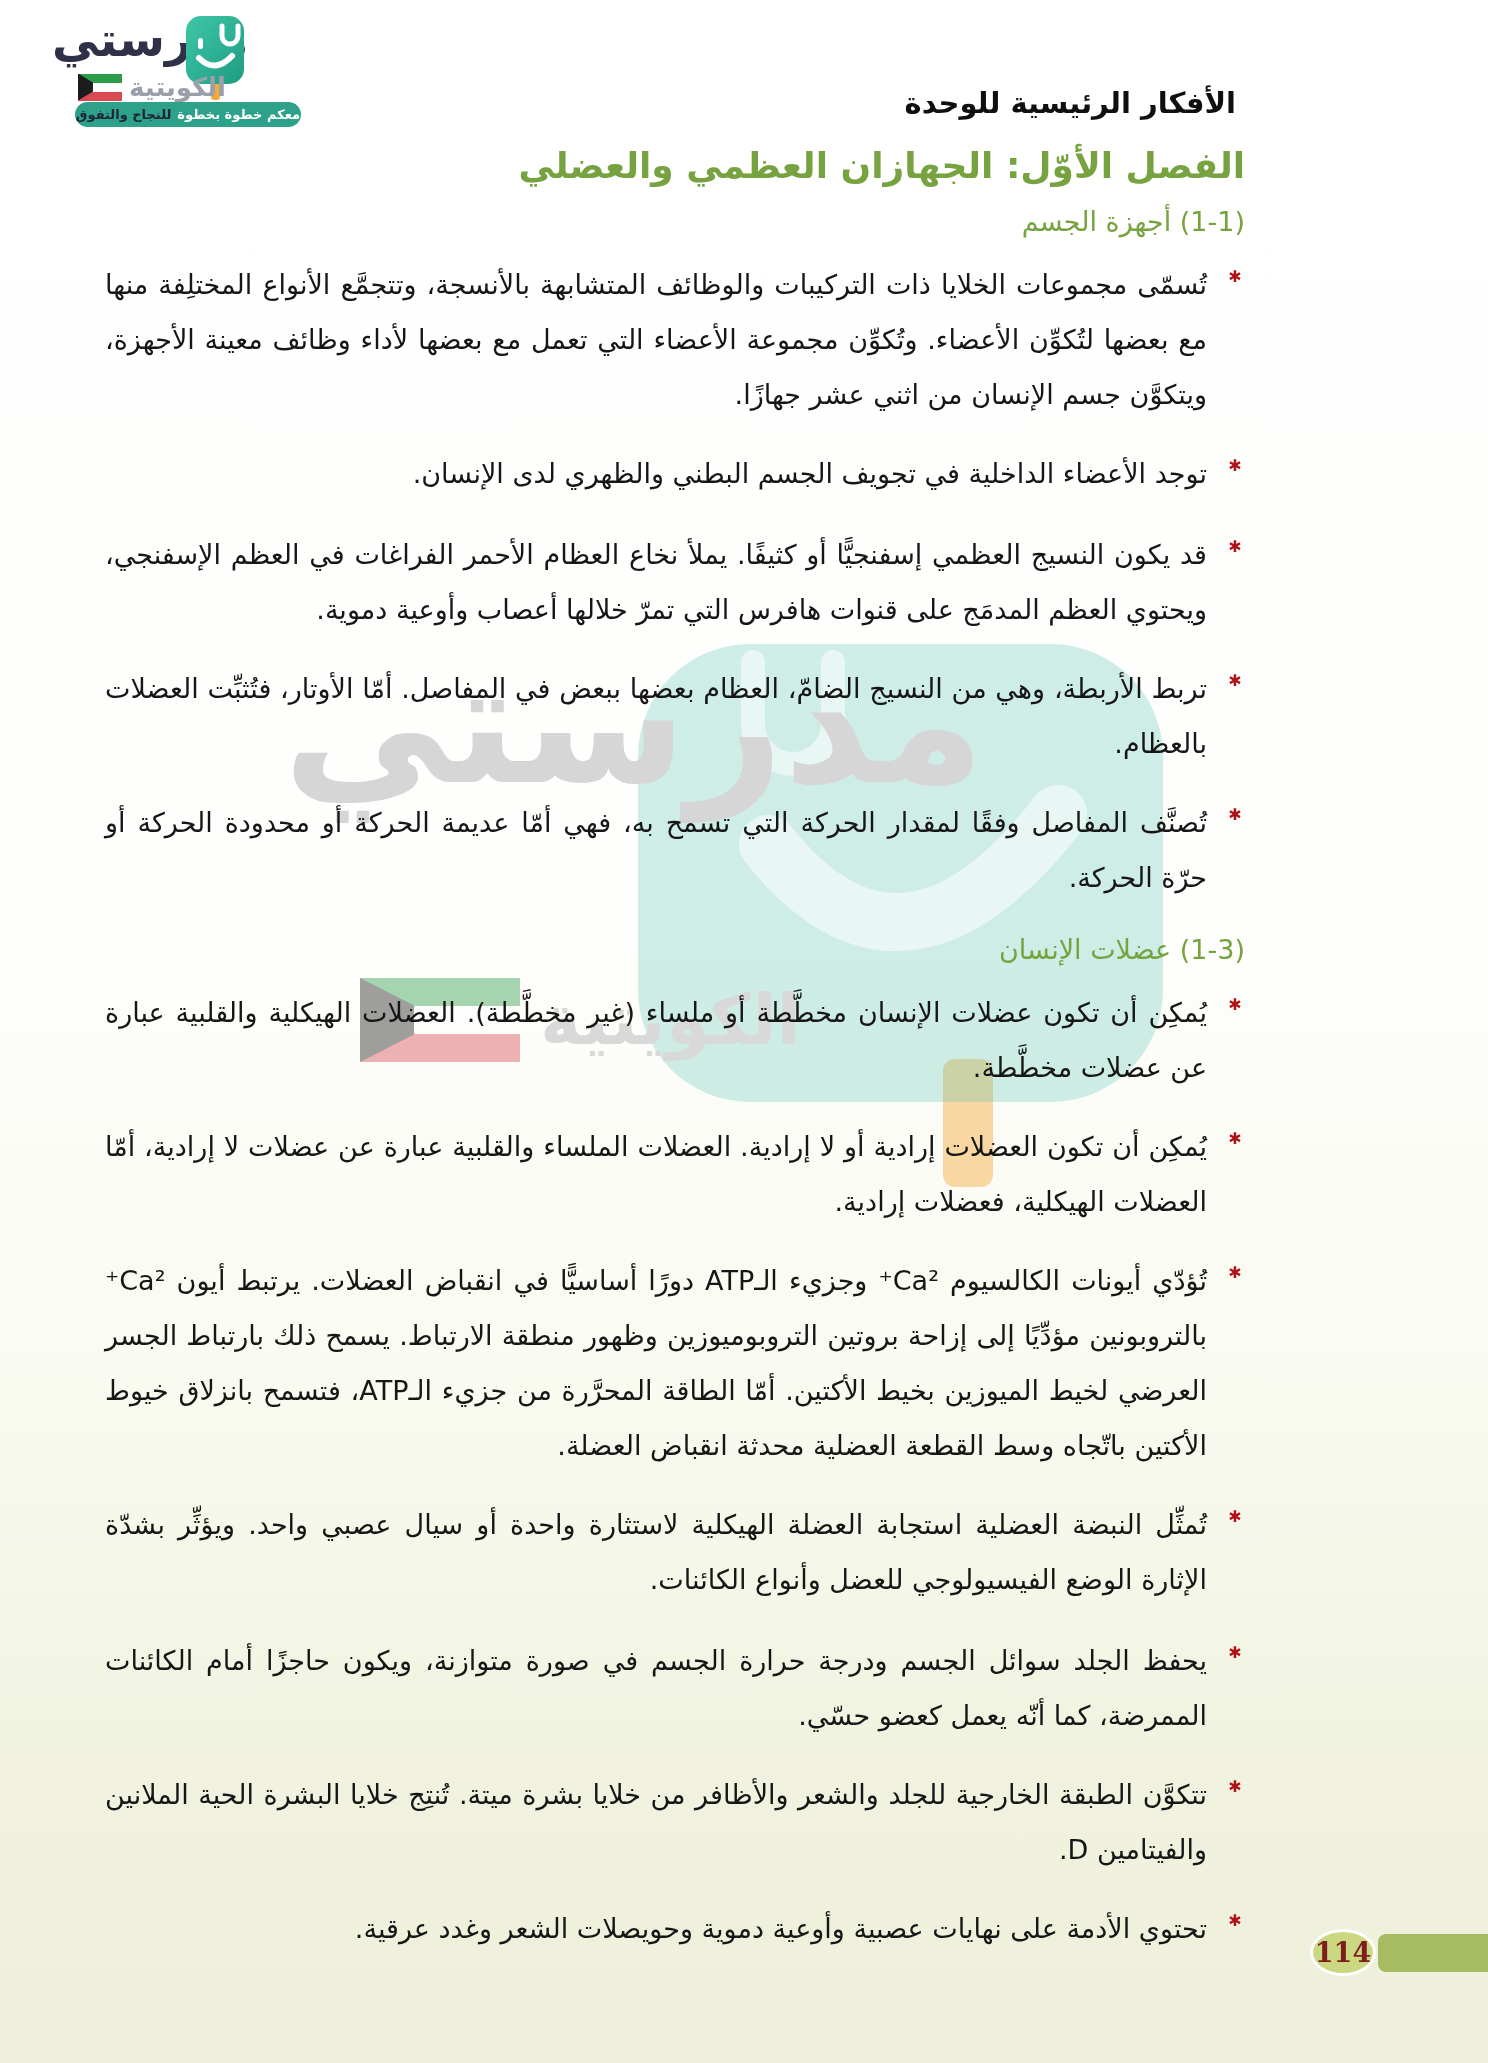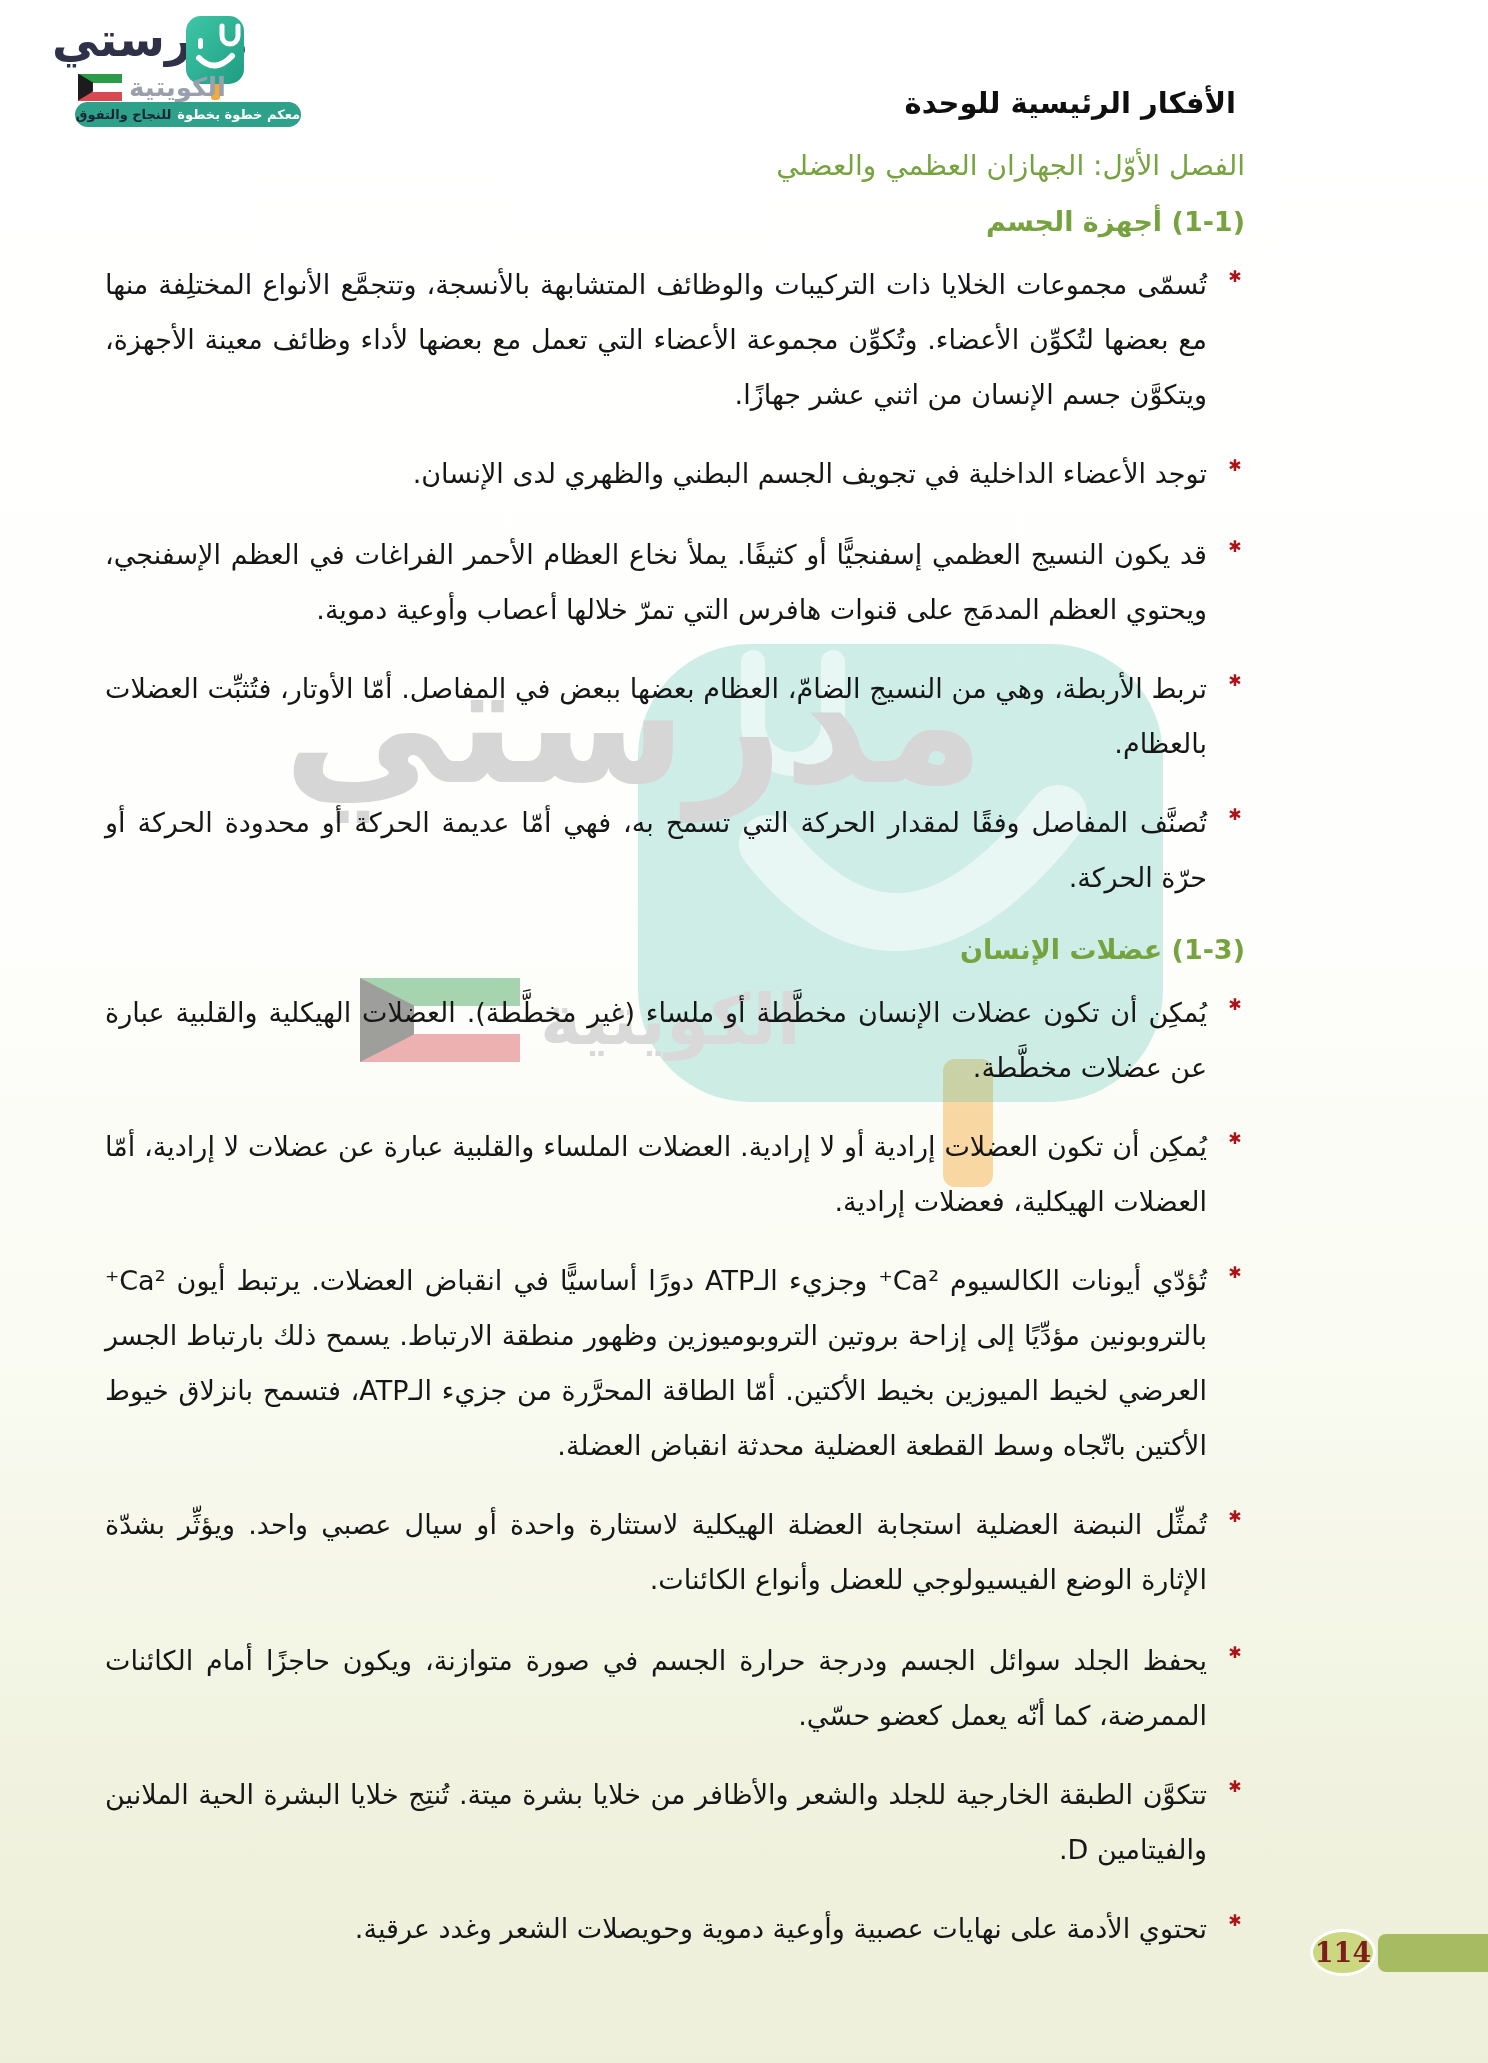--- a/index.html
+++ b/index.html
@@ -33,23 +33,23 @@
   .logo-sub{font-size:26px;color:#9aa0ab;font-weight:bold;}
   .logo-icon{position:absolute;left:148px;top:0;width:64px;height:92px;}
   .logo-badge{position:absolute;top:88px;left:39px;width:226px;height:25px;background:#2da189;border-radius:13px;
     display:flex;align-items:center;justify-content:center;gap:6px;direction:rtl;}
   .badge-step{font-size:13px;color:#ffffff;font-weight:bold;white-space:nowrap;}
   .badge-success{font-size:13px;color:#1e2335;font-weight:bold;white-space:nowrap;}
 
   
   .content{position:absolute;top:74px;right:243px;width:1148px;z-index:2;direction:rtl;text-align:right;color:#161616;}
   .doc-title{font-size:29px;line-height:40px;font-weight:bold;margin:9px;color:#0f0f0f;}
-  .chapter{font-size:28px;line-height:38px;font-weight:normal;margin:24px 0 0;color:#76a23f;}
+  .chapter{font-size:36px;line-height:38px;font-weight:bold;margin:24px 0 0;color:#76a23f;}
   .section{margin-top:10px;}
-  .section-heading{font-size:27px;line-height:42px;font-weight:bold;margin:16px 0 6px;color:#76a23f;}
+  .section-heading{font-size:27px;line-height:42px;font-weight:normal;margin:16px 0 6px;color:#76a23f;}
   .bullet{display:flex;gap:10px;margin-bottom:8px;}
   .marker{flex:0 0 20px;font-size:16px;line-height:55px;color:#b01116;text-align:center;}
   .bullet-text{flex:1;margin:8px;font-size:27px;line-height:55px;text-align:justify;}
 
   
   .page-num-bar{position:absolute;left:1378px;top:1934px;width:110px;height:38px;background:#a7bb62;
     border-top-left-radius:8px;border-bottom-left-radius:8px;z-index:2;}
   .page-num-pill{position:absolute;left:1310px;top:1929px;width:66px;height:47px;background:#cbd881;
     border:3px solid #ffffff;border-radius:50%;box-sizing:border-box;display:flex;align-items:center;justify-content:center;
     font-family:"DejaVu Serif",serif;font-weight:bold;font-size:27px;color:#7f1d1d;z-index:3;}

